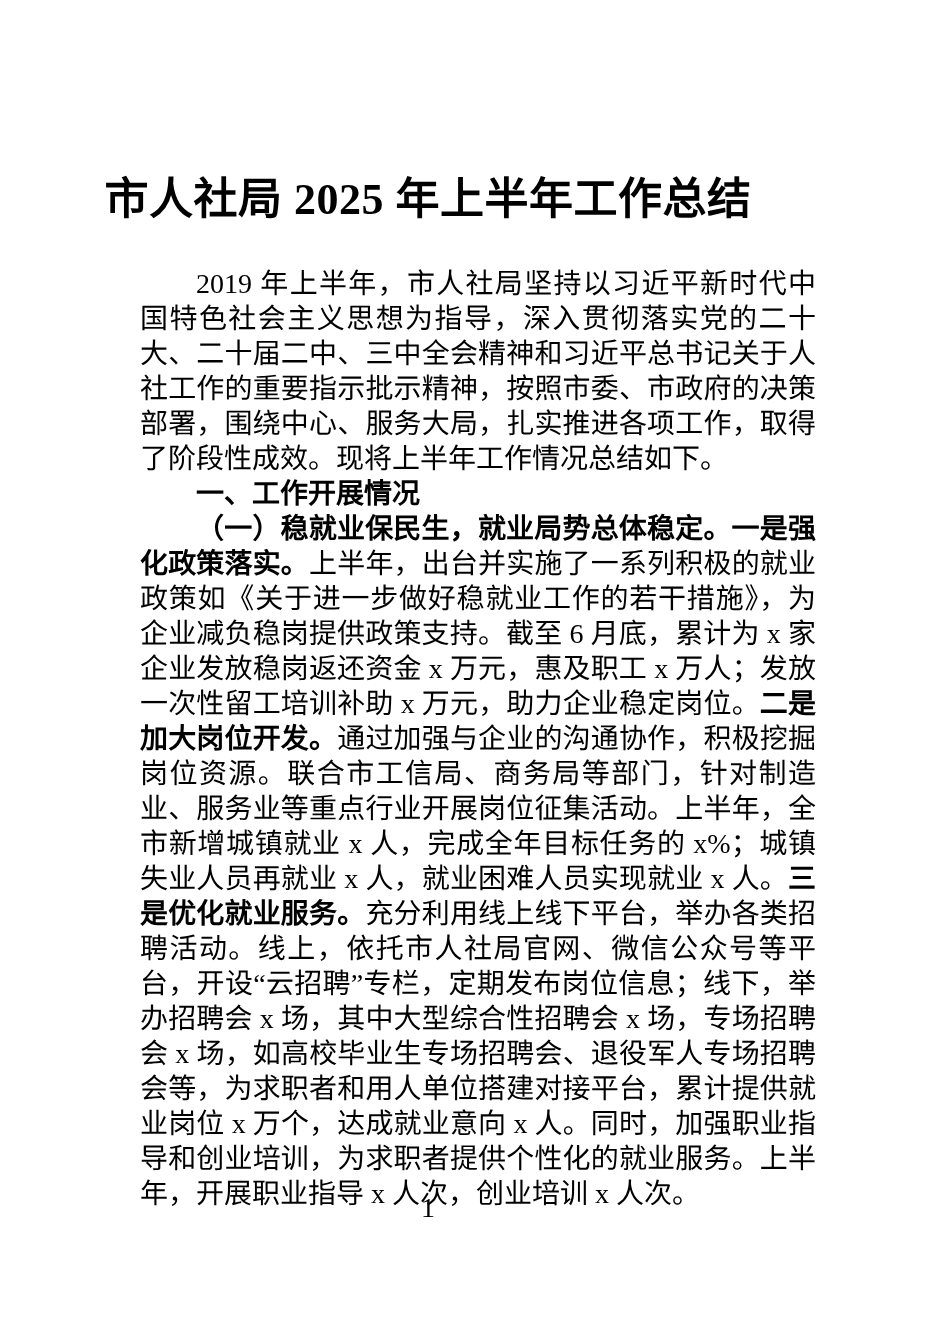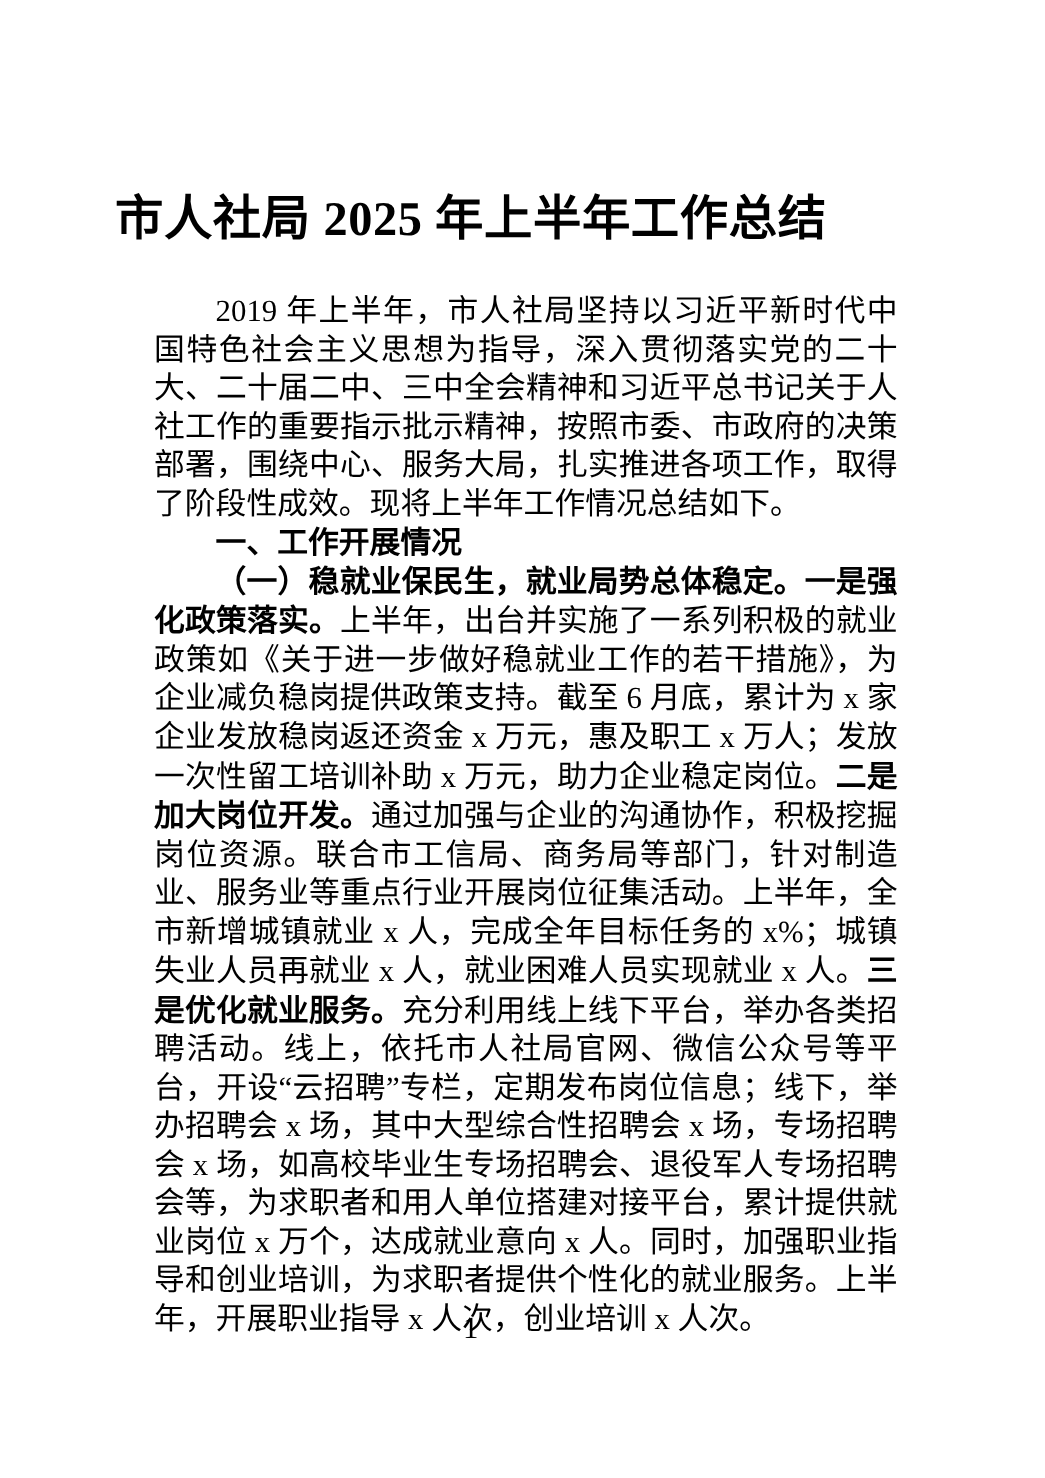--- a/index.html
+++ b/index.html
@@ -44,21 +44,21 @@
     padding: 0;
     text-indent: 2em;
     word-break: break-all;
   }
   .para.heading {
     font-weight: 700;
     font-family: "Liberation Sans", "DejaVu Sans", sans-serif;
   }
   .bold-run {
     font-weight: 700;
-    font-family: Liberation Sans, sans-serif;
+    font-family: Liberation Serif, serif;
   }
   .page-number {
     position: absolute;
     top: 1192px;
     left: 0;
     width: 100%;
     text-align: center;
     font-size: 28px;
     line-height: 32px;
     font-family: "Liberation Serif", "DejaVu Serif", serif;

